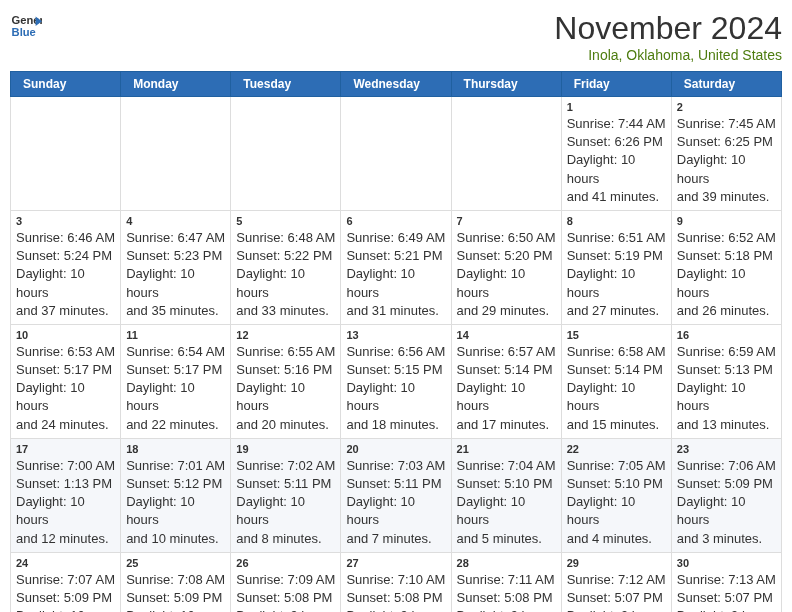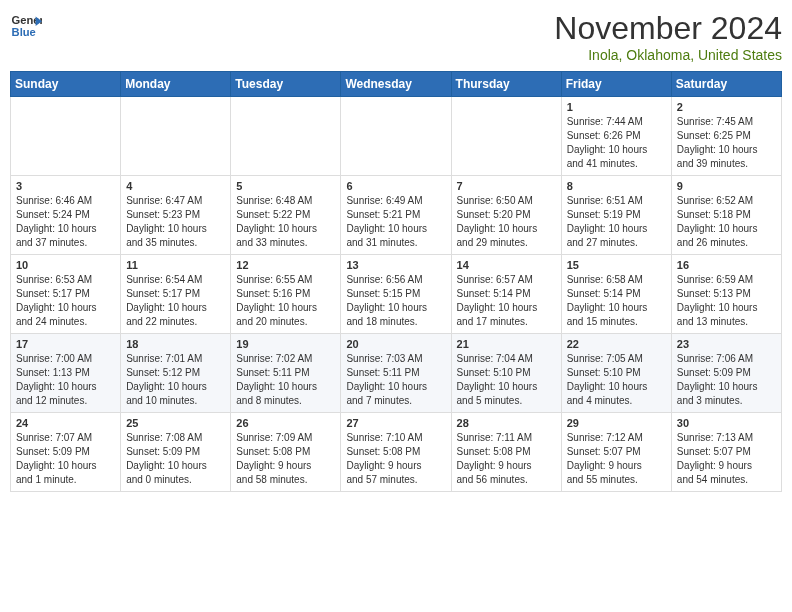--- a/index.html
+++ b/index.html
@@ -41,21 +41,21 @@
     .calendar {
       width: 100%;
       border-collapse: collapse;
       border: 1px solid #ccc;
     }
     .calendar th {
       background-color: #2d6db5;
       color: #fff;
       font-size: 12px;
       font-weight: bold;
-      padding: 5px 4px;
+      padding: 5px 12px;
       text-align: left;
       border: 1px solid #2060a0;
     }
     .calendar td {
       vertical-align: top;
       padding: 4px 5px;
       font-size: 10px;
       color: #333;
       border: 1px solid #ddd;
       width: calc(100% / 7);
@@ -65,21 +65,21 @@
     .calendar tr:nth-child(even) td {
       background: #f5f7fa;
     }
     .day-number {
       font-size: 11px;
       font-weight: bold;
       display: block;
       margin-bottom: 2px;
     }
     .day-info {
-      font-size: 10px;
+      font-size: 13px;
       line-height: 1.4;
       color: #333;
     }
     .empty-cell {
       background: #fff !important;
     }
     .calendar tr:nth-child(2) td {
       background: #fff;
     }
   </style>

